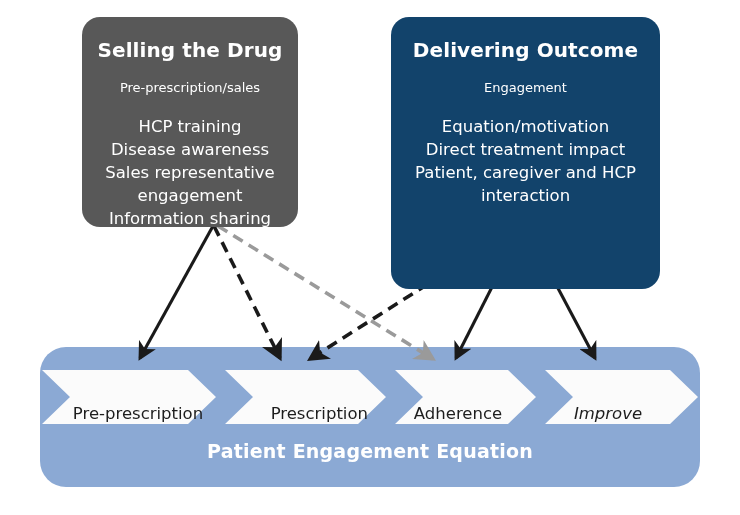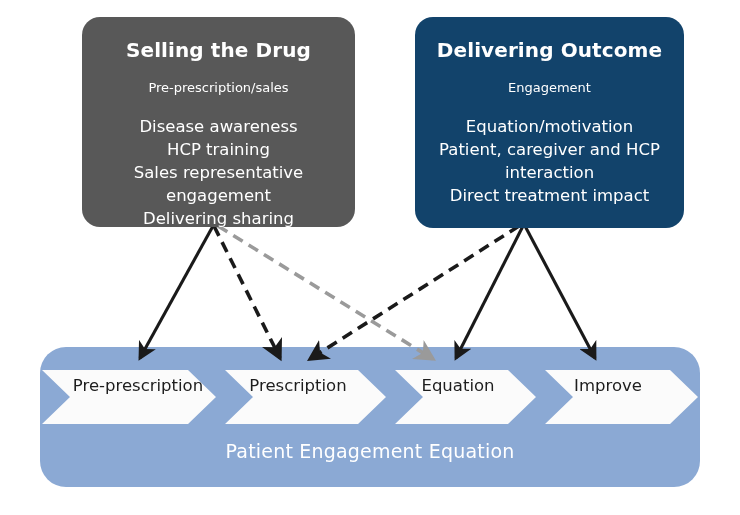--- a/index.html
+++ b/index.html
@@ -26,31 +26,30 @@
     position: absolute;
     border-radius: 18px;
     color: #ffffff;
     text-align: center;
     box-sizing: border-box;
     padding: 14px 10px 10px 10px;
   }
   #box-selling {
     left: 82px;
     top: 17px;
-    width: 273px;
+    width: 216px;
     height: 210px;
     background: #585858;
   }
   #box-delivering {
     left: 391px;
     top: 17px;
     width: 269px;
-    height: 211px;
+    height: 272px;
     background: #12436b;
-    margin-left: 24px;
   }
   .concept-title {
     font-size: 20px;
     font-weight: bold;
     letter-spacing: 0.1px;
     line-height: 26px;
     margin: 6px 0 0 0;
   }
   .concept-sub {
     font-size: 13px;
@@ -78,35 +77,35 @@
     border-radius: 26px;
   }
   #engagement-caption {
     position: absolute;
     left: 40px;
     top: 440px;
     width: 660px;
     text-align: center;
     color: #ffffff;
     font-size: 19px;
-    font-weight: normal;
+    font-weight: bold;
     letter-spacing: 0.2px;
   }
 
   
   #chevrons {
     position: absolute;
     left: 40px;
     top: 366px;
     width: 660px;
     height: 62px;
   }
   .chev-label {
     position: absolute;
-    top: 372px;
+    top: 400px;
     height: 28px;
     line-height: 28px;
     text-align: center;
     font-size: 16.5px;
     color: #1d1d1d;
     font-weight: normal;
     white-space: nowrap;
   }
 
   
@@ -130,23 +129,23 @@
     <path d="M 2 4 L 148 4 L 176 31 L 148 58 L 2 58 L 30 31 Z" fill="#fbfbfb"></path>
 
     <path d="M 185 4 L 318 4 L 346 31 L 318 58 L 185 58 L 213 31 Z" fill="#fbfbfb"></path>
 
     <path d="M 355 4 L 468 4 L 496 31 L 468 58 L 355 58 L 383 31 Z" fill="#fbfbfb"></path>
 
     <path d="M 505 4 L 630 4 L 658 31 L 630 58 L 505 58 L 533 31 Z" fill="#fbfbfb"></path>
   </svg>
 
   <div class="chev-label" style="left:58px; width:160px;">Pre-prescription</div>
-  <div class="chev-label" style="left:228px; width:140px;">Prescription</div>
-  <div class="chev-label" style="left:396px; width:124px;">Equation</div>
-  <div class="chev-label" style="left:546px; width:124px;">Improve</div>
+  <div class="chev-label" style="left:228px; width:140px;text-align:right;">Prescription</div>
+  <div class="chev-label" style="left:396px; width:124px;">Adherence</div>
+  <div class="chev-label" style="left:546px; width:124px;font-style:italic;">Improve</div>
 
   <div id="engagement-caption">Patient Engagement Equation</div>
 
   <svg id="arrows" viewBox="0 0 740 515" width="740" height="515">
     <defs>
       <marker id="ah-black" viewBox="0 0 12 12" refX="9.6" refY="6" markerWidth="6.2" markerHeight="6.2" orient="auto-start-reverse">
         <path d="M 0 0 L 11.5 6 L 0 12 L 3.2 6 Z" fill="#1a1a1a"></path>
       </marker>
       <marker id="ah-gray" viewBox="0 0 12 12" refX="9.6" refY="6" markerWidth="6.2" markerHeight="6.2" orient="auto-start-reverse">
         <path d="M 0 0 L 11.5 6 L 0 12 L 3.2 6 Z" fill="#9a9a9a"></path>
@@ -163,30 +162,30 @@
 
     <line x1="523" y1="226" x2="456" y2="358" stroke="#1a1a1a" stroke-width="3.1" marker-end="url(#ah-black)"></line>
 
     <line x1="525" y1="226" x2="595" y2="358" stroke="#1a1a1a" stroke-width="3.1" marker-end="url(#ah-black)"></line>
   </svg>
 
   <div class="concept-box" id="box-selling">
     <div class="concept-title">Selling the Drug</div>
     <div class="concept-sub">Pre-prescription/sales</div>
     <div class="concept-list">
+      <div class="li">HCP training</div>
       <div class="li">Disease awareness</div>
-      <div class="li">HCP training</div>
       <div class="li">Sales representative engagement</div>
-      <div class="li">Delivering sharing</div>
+      <div class="li">Information sharing</div>
     </div>
   </div>
 
   <div class="concept-box" id="box-delivering">
     <div class="concept-title">Delivering Outcome</div>
     <div class="concept-sub">Engagement</div>
     <div class="concept-list">
       <div class="li">Equation/motivation</div>
+      <div class="li">Direct treatment impact</div>
       <div class="li" style="padding:0 14px;">Patient, caregiver and HCP interaction</div>
-      <div class="li">Direct treatment impact</div>
     </div>
   </div>
 
 </div>
 
 </body></html>

